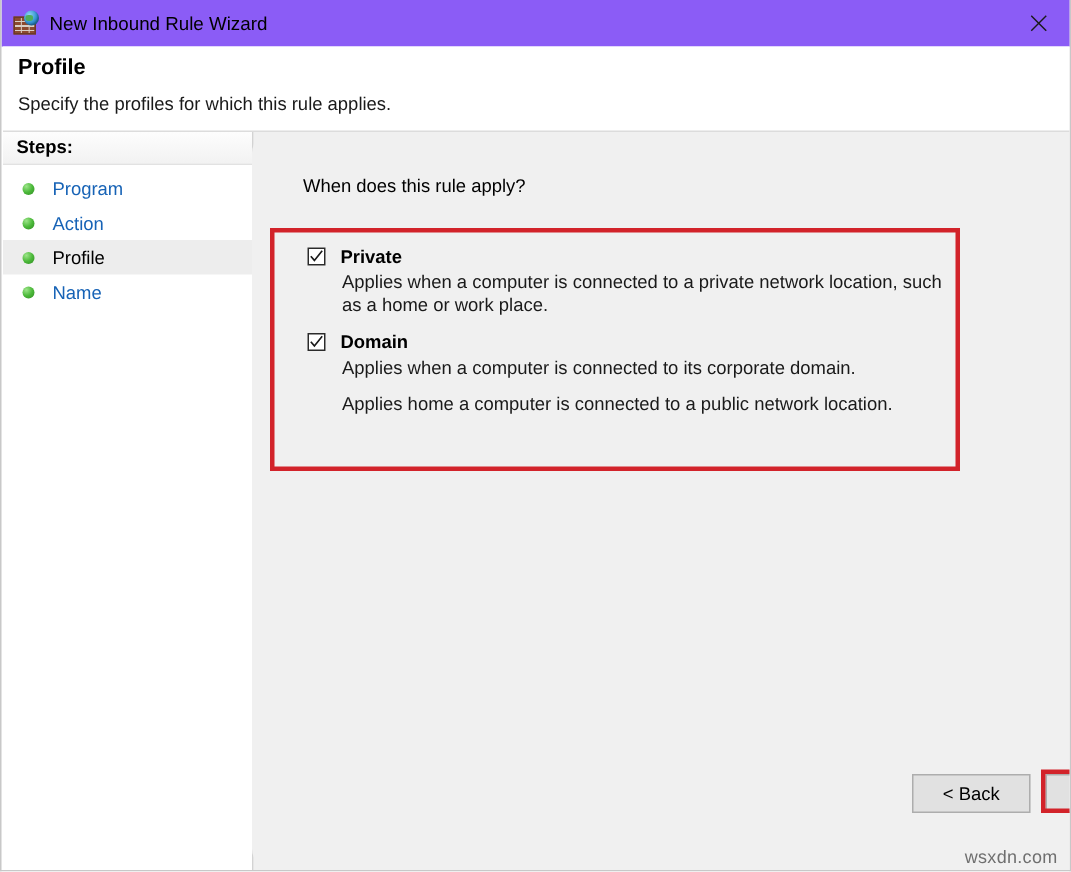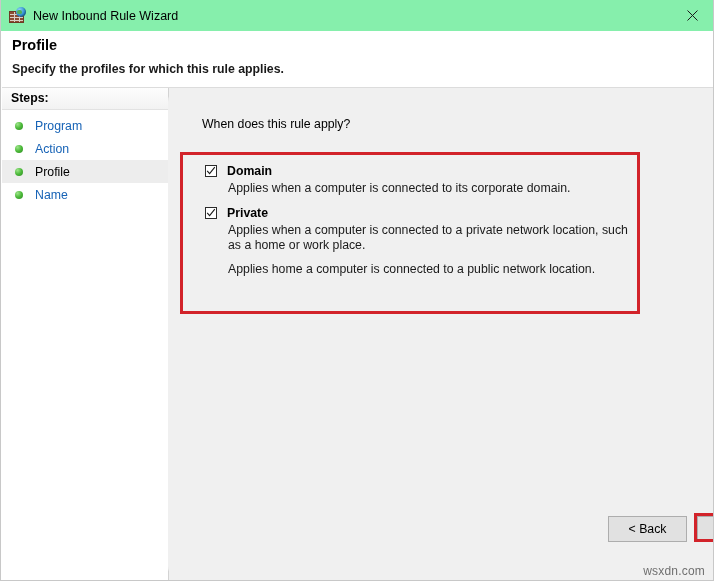--- a/index.html
+++ b/index.html
@@ -23,21 +23,21 @@
     box-sizing: border-box;
     overflow: hidden;
   }
 
   
   .titlebar {
     position: absolute;
     left: 0; top: 0;
     width: 714px;
     height: 31px;
-    background: #86efac;
+    background: #8b5cf6;
     display: flex;
     align-items: center;
   }
   .title-icon {
     width: 17px;
     height: 17px;
     margin-left: 7px;
     position: relative;
     flex: 0 0 auto;
   }
@@ -117,21 +117,20 @@
     font-size: 14.5px;
     font-weight: bold;
     color: #000000;
   }
   .header-sub {
     position: absolute;
     left: 10px;
     top: 31px;
     font-size: 12.3px;
     color: #1a1a1a;
-    font-weight: bold;
   }
 
   
   .body {
     position: absolute;
     left: 1px; top: 88px;
     width: 712px;
     height: 492px;
     background: #f0f0f0;
   }
@@ -370,35 +369,35 @@
 
       <div class="profile-list">
 
         <div class="profile-item">
           <div class="profile-row">
             <div class="checkbox">
               <svg width="10" height="10" viewBox="0 0 10 10">
                 <polyline points="1.2,4.8 3.6,7.6 8.8,1.2" fill="none" stroke="#1a1a1a" stroke-width="1.1"></polyline>
               </svg>
             </div>
-            <div class="profile-name">Domain</div>
+            <div class="profile-name">Private</div>
           </div>
-          <div class="profile-desc">Applies when a computer is connected to its corporate domain.</div>
+          <div class="profile-desc">Applies when a computer is connected to a private network location, such as a home or work place.</div>
         </div>
 
         <div class="profile-item">
           <div class="profile-row">
             <div class="checkbox">
               <svg width="10" height="10" viewBox="0 0 10 10">
                 <polyline points="1.2,4.8 3.6,7.6 8.8,1.2" fill="none" stroke="#1a1a1a" stroke-width="1.1"></polyline>
               </svg>
             </div>
-            <div class="profile-name">Private</div>
+            <div class="profile-name">Domain</div>
           </div>
-          <div class="profile-desc">Applies when a computer is connected to a private network location, such as a home or work place.</div>
+          <div class="profile-desc">Applies when a computer is connected to its corporate domain.</div>
         </div>
 
         <div class="profile-item">
           <div class="profile-desc">Applies home a computer is connected to a public network location.</div>
         </div>
 
       </div>
 
       <div class="red-box"></div>
 

